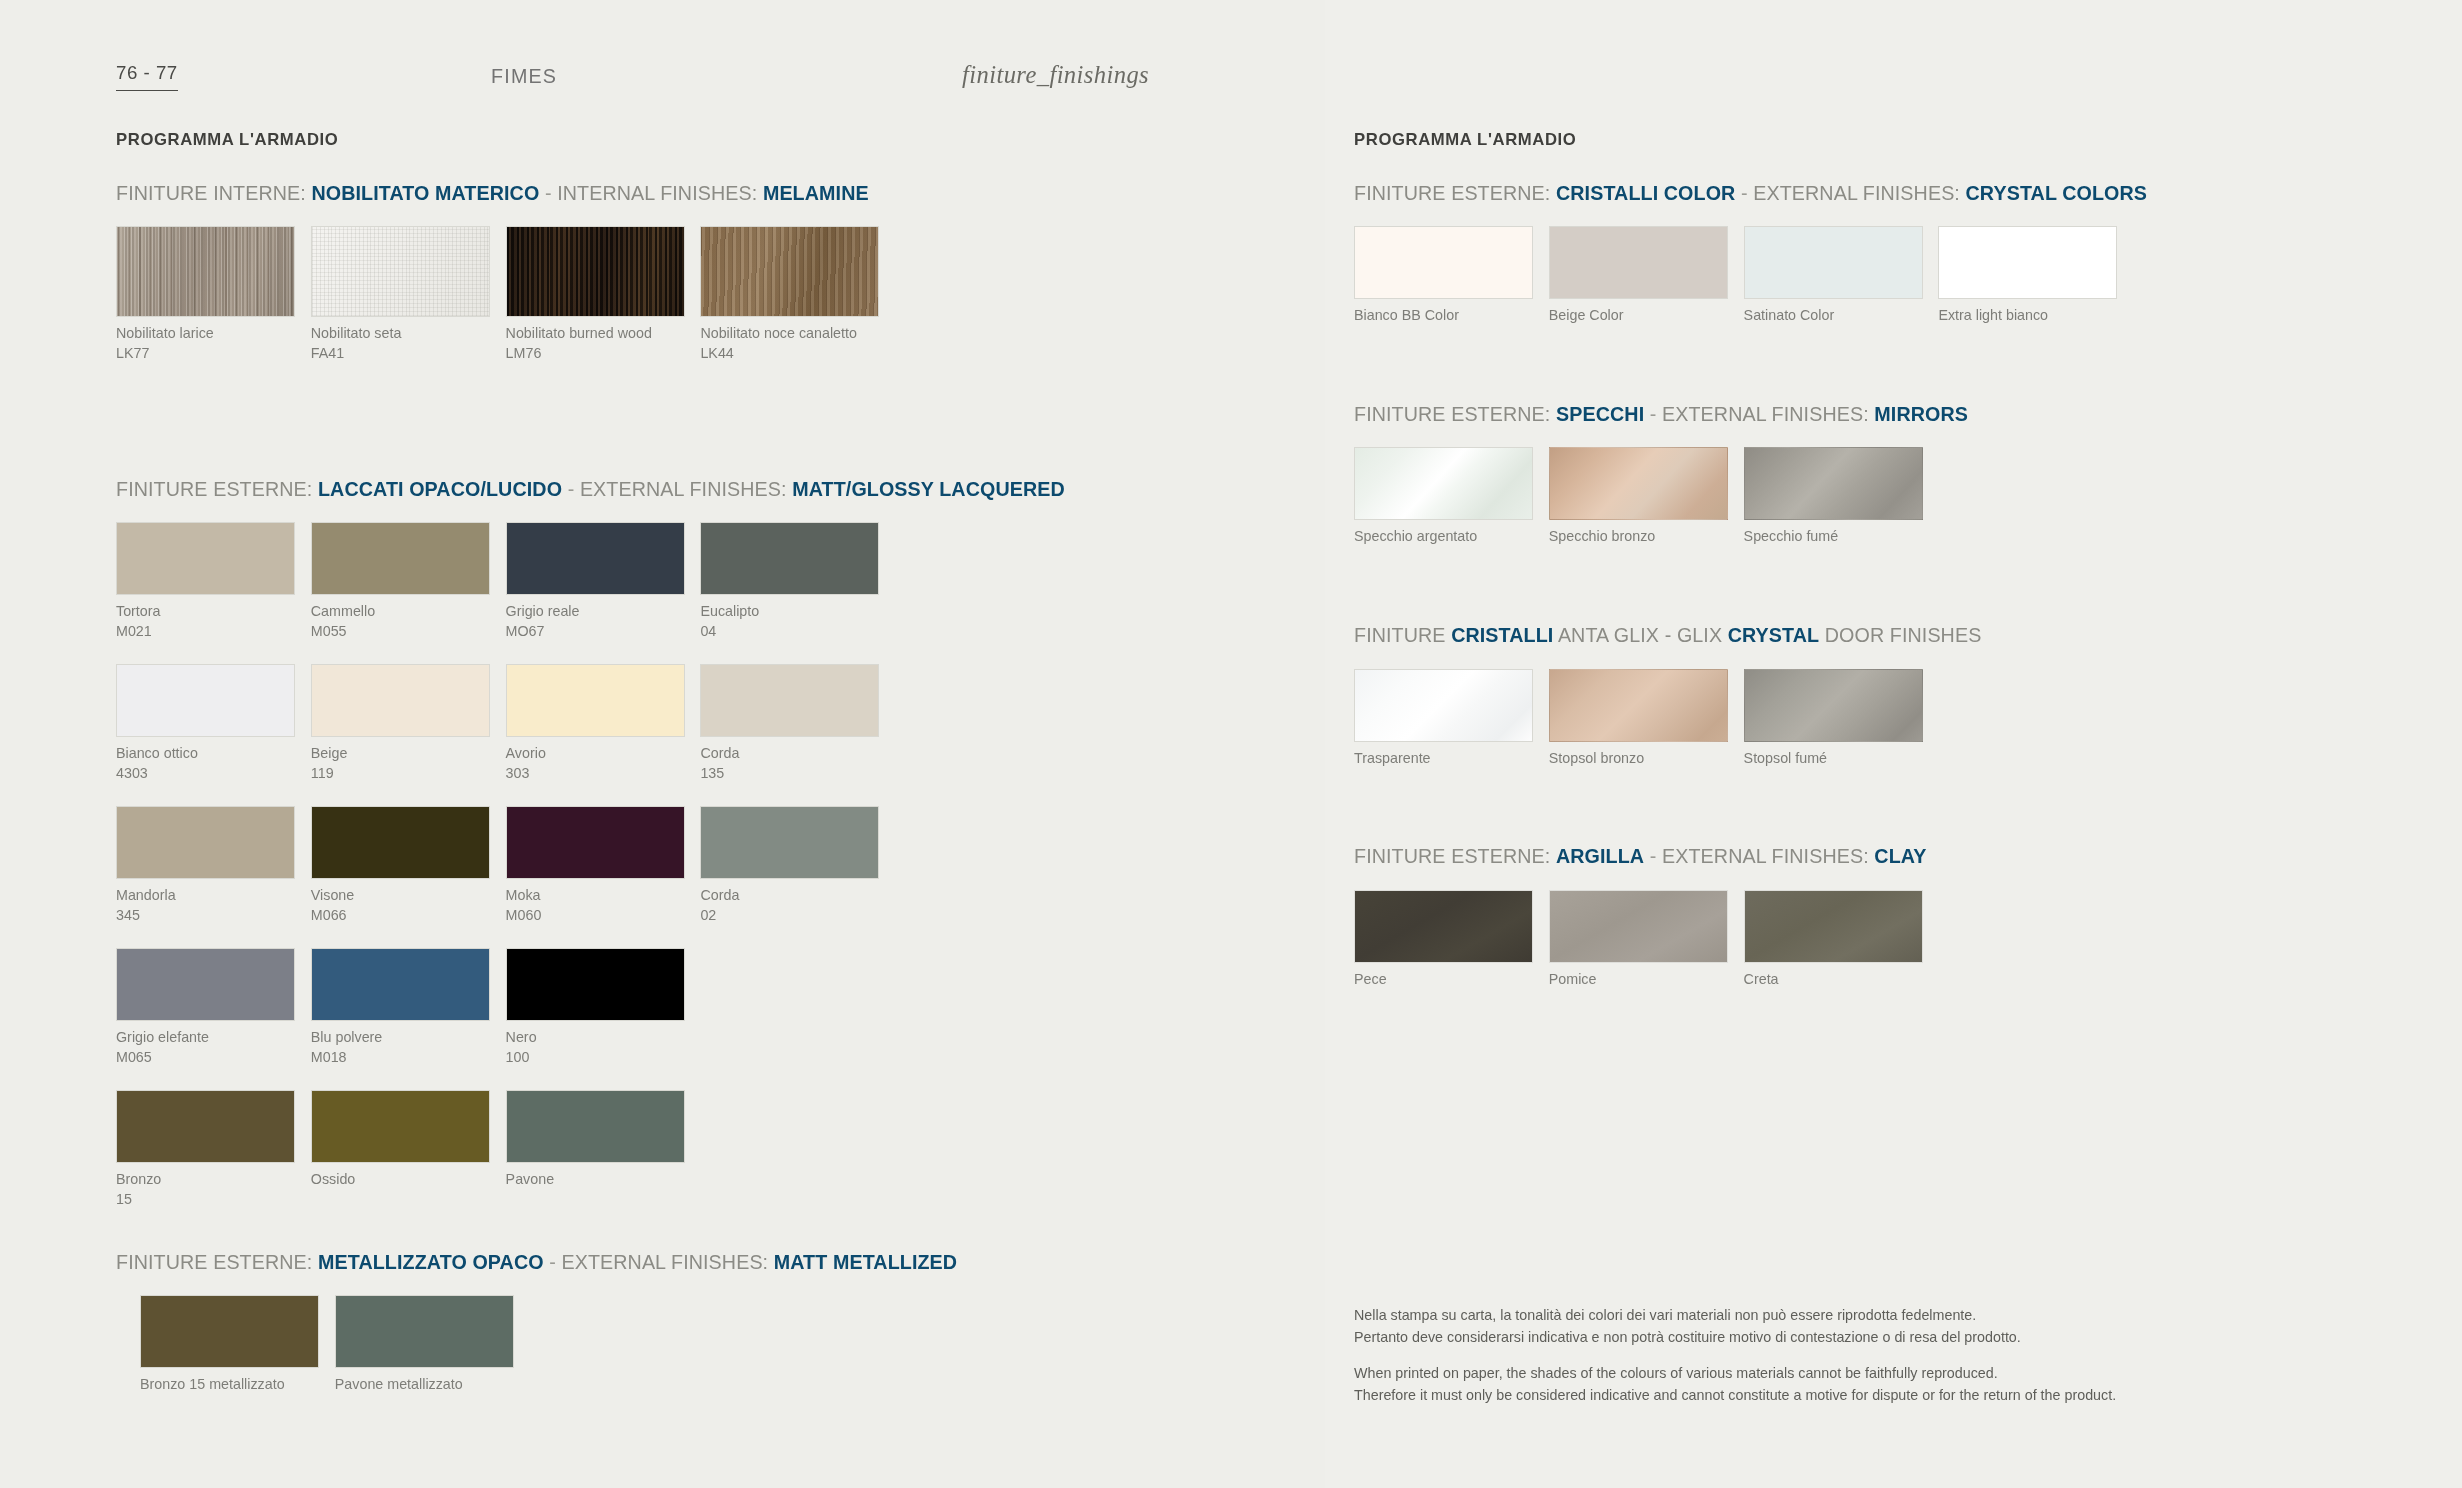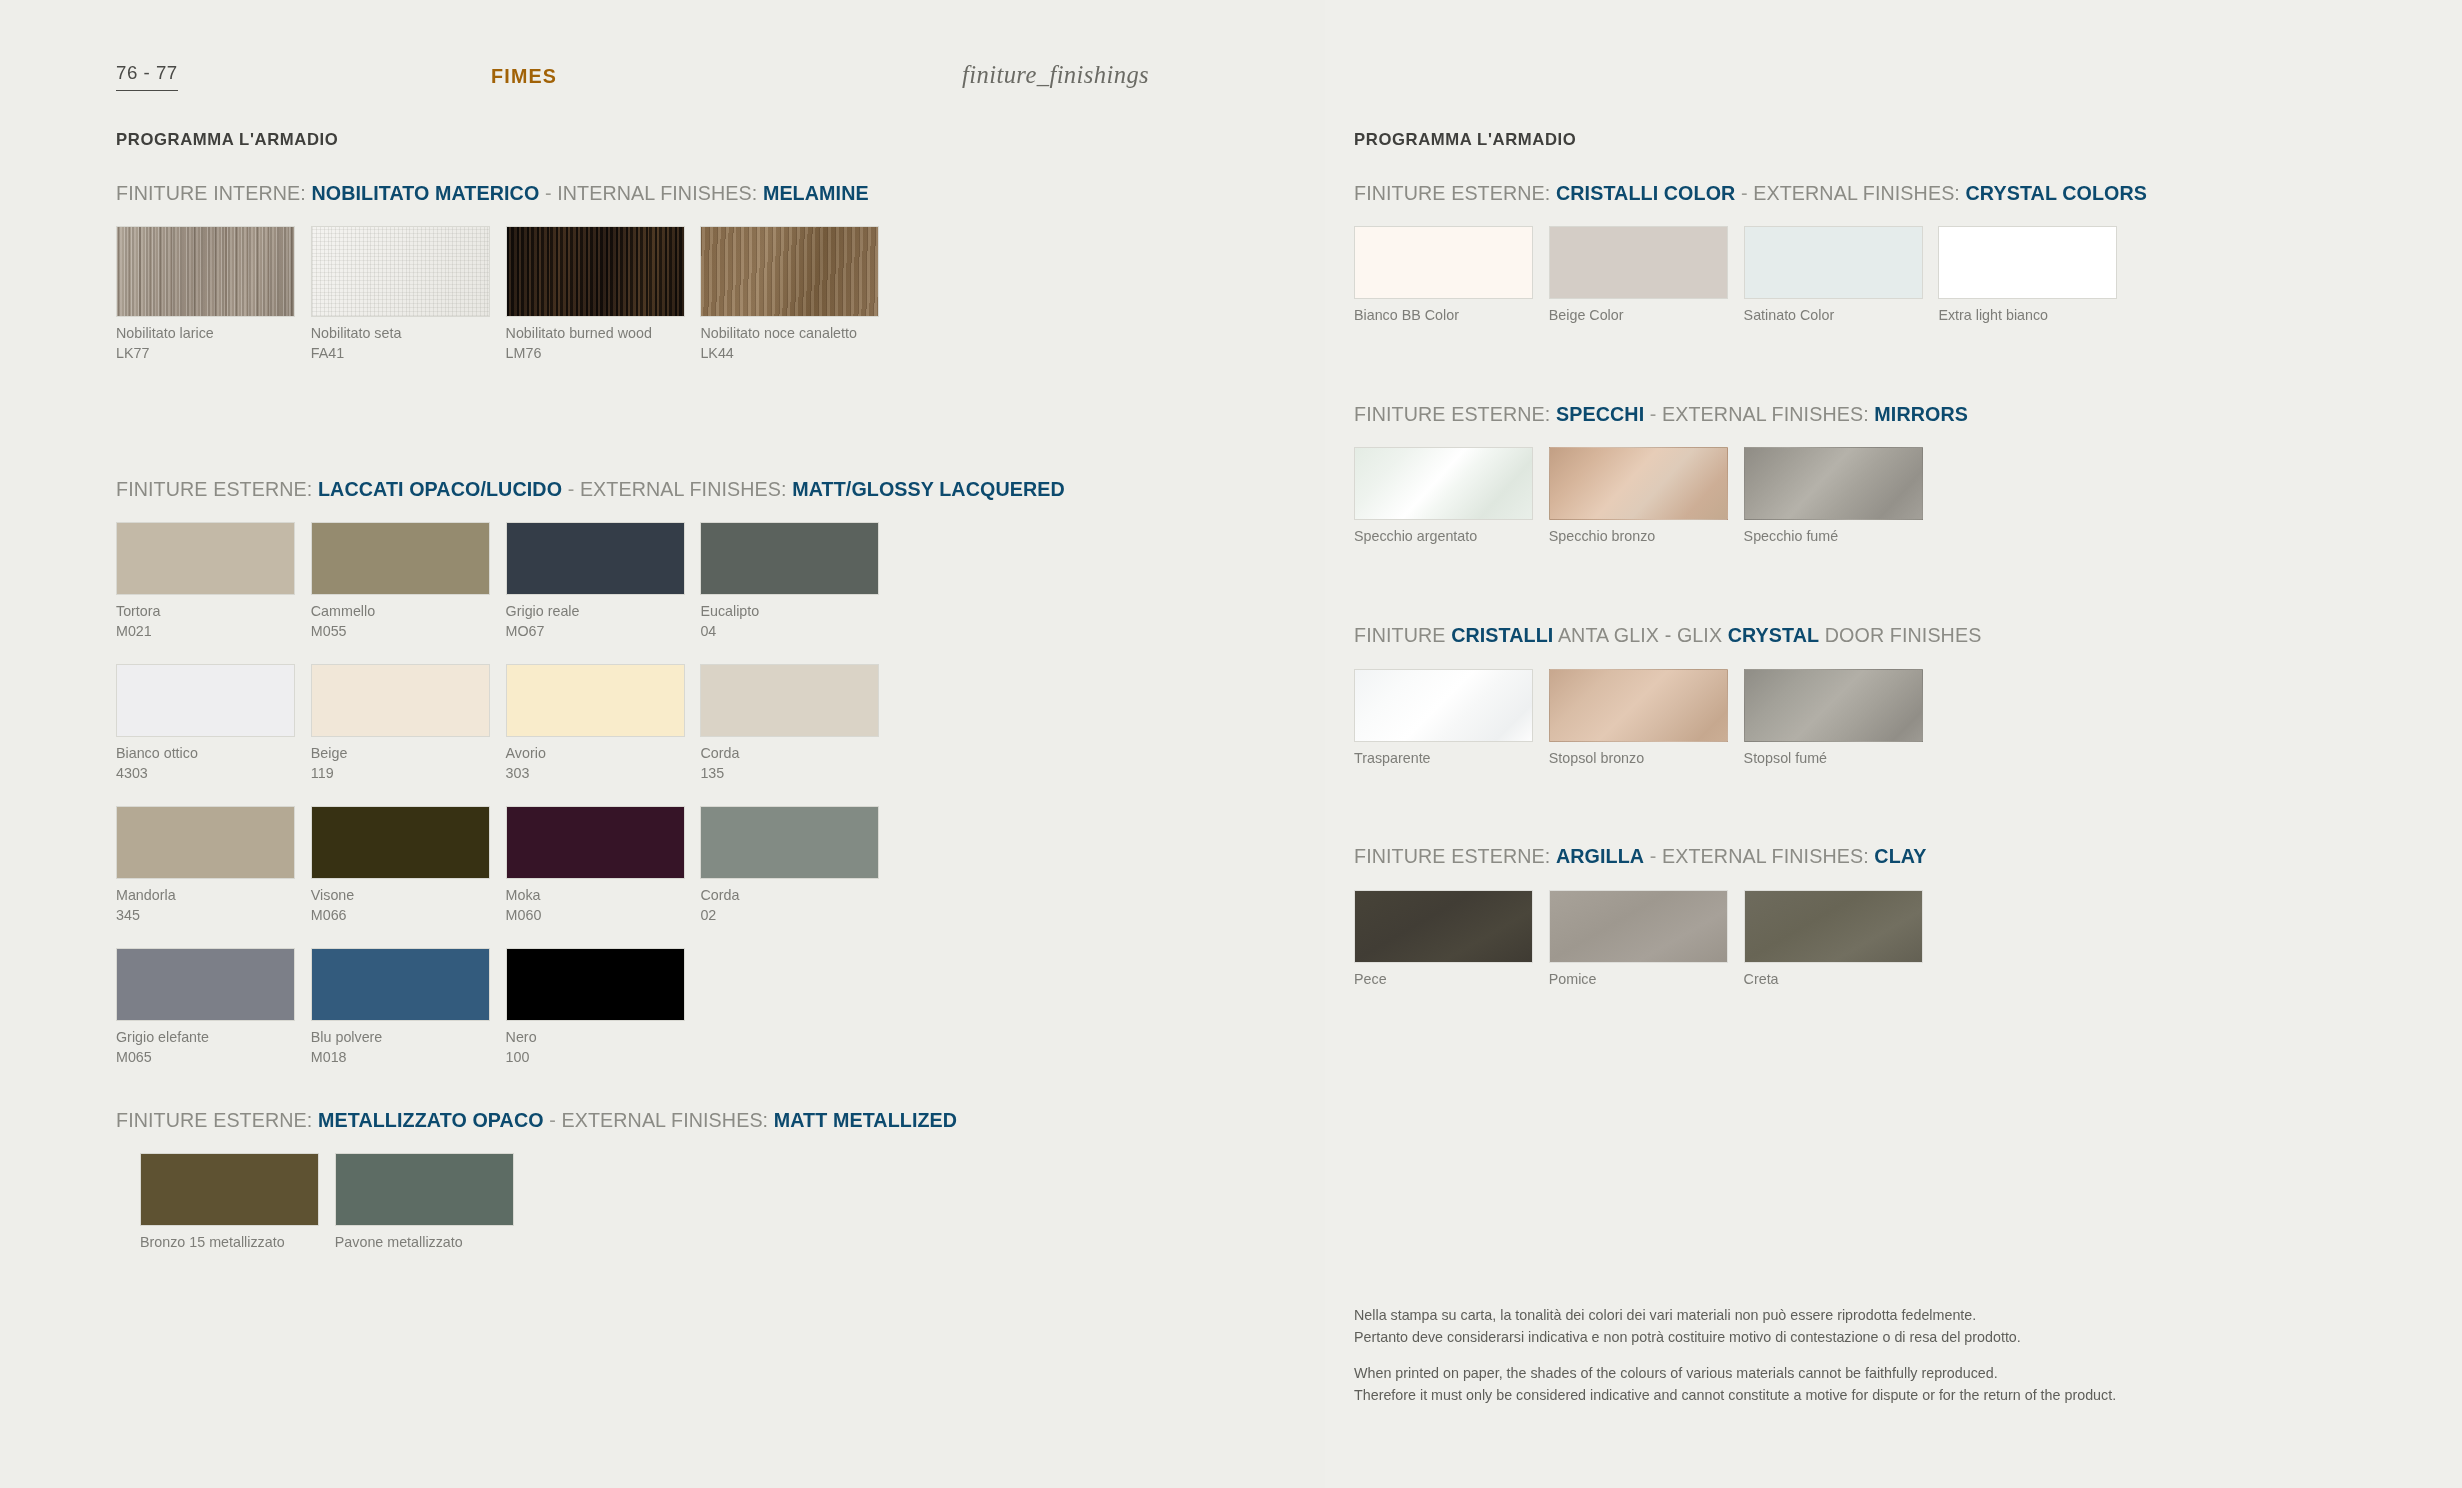--- a/index.html
+++ b/index.html
@@ -25,22 +25,22 @@
 
   
   .folio {
     position: absolute; left: 116px; top: 62px;
     font-size: 18.7px; letter-spacing: 0.5px; color: #4a4a47;
     border-bottom: 1.5px solid #4a4a47;
     padding-bottom: 5.9px;
   }
   .brand {
     position: absolute; left: 491px; top: 65px;
-    font-size: 19.7px; letter-spacing: 1.2px; color: #a16207;
-    font-weight: 700;
+    font-size: 19.7px; letter-spacing: 1.2px; color: #737373;
+    font-weight: 400;
   }
   .section-script {
     position: absolute; left: 962px; top: 61px;
     font-family: "Liberation Serif", serif;
     font-style: italic; font-size: 24.6px; color: #6a6a64;
     letter-spacing: 0.4px;
   }
 
   
   .col-left  { position: absolute; left: 116px;  top: 130px; width: 1103px; }
@@ -331,20 +331,41 @@
           </div>
           <div class="swatch">
             <span class="chip" style="background:#000000"></span>
             <div class="cap">
               <span>Nero</span>
               <span class="code">100</span>
             </div>
           </div>
         </div>
 
+        <div class="swatch-row">
+          <div class="swatch">
+            <span class="chip" style="background:#5e5232"></span>
+            <div class="cap">
+              <span>Bronzo</span>
+              <span class="code">15</span>
+            </div>
+          </div>
+          <div class="swatch">
+            <span class="chip" style="background:#675b24"></span>
+            <div class="cap">
+              <span>Ossido</span>
+            </div>
+          </div>
+          <div class="swatch">
+            <span class="chip" style="background:#5d6c64"></span>
+            <div class="cap">
+              <span>Pavone</span>
+            </div>
+          </div>
+        </div>
 
       </div>
     </div>
 
     <div class="group" style="margin-top:41px;">
       <div class="group-title">
         <span>FINITURE ESTERNE:</span>
         <b>METALLIZZATO OPACO</b>
         <span class="sep">-</span>
         <span>EXTERNAL FINISHES:</span>

